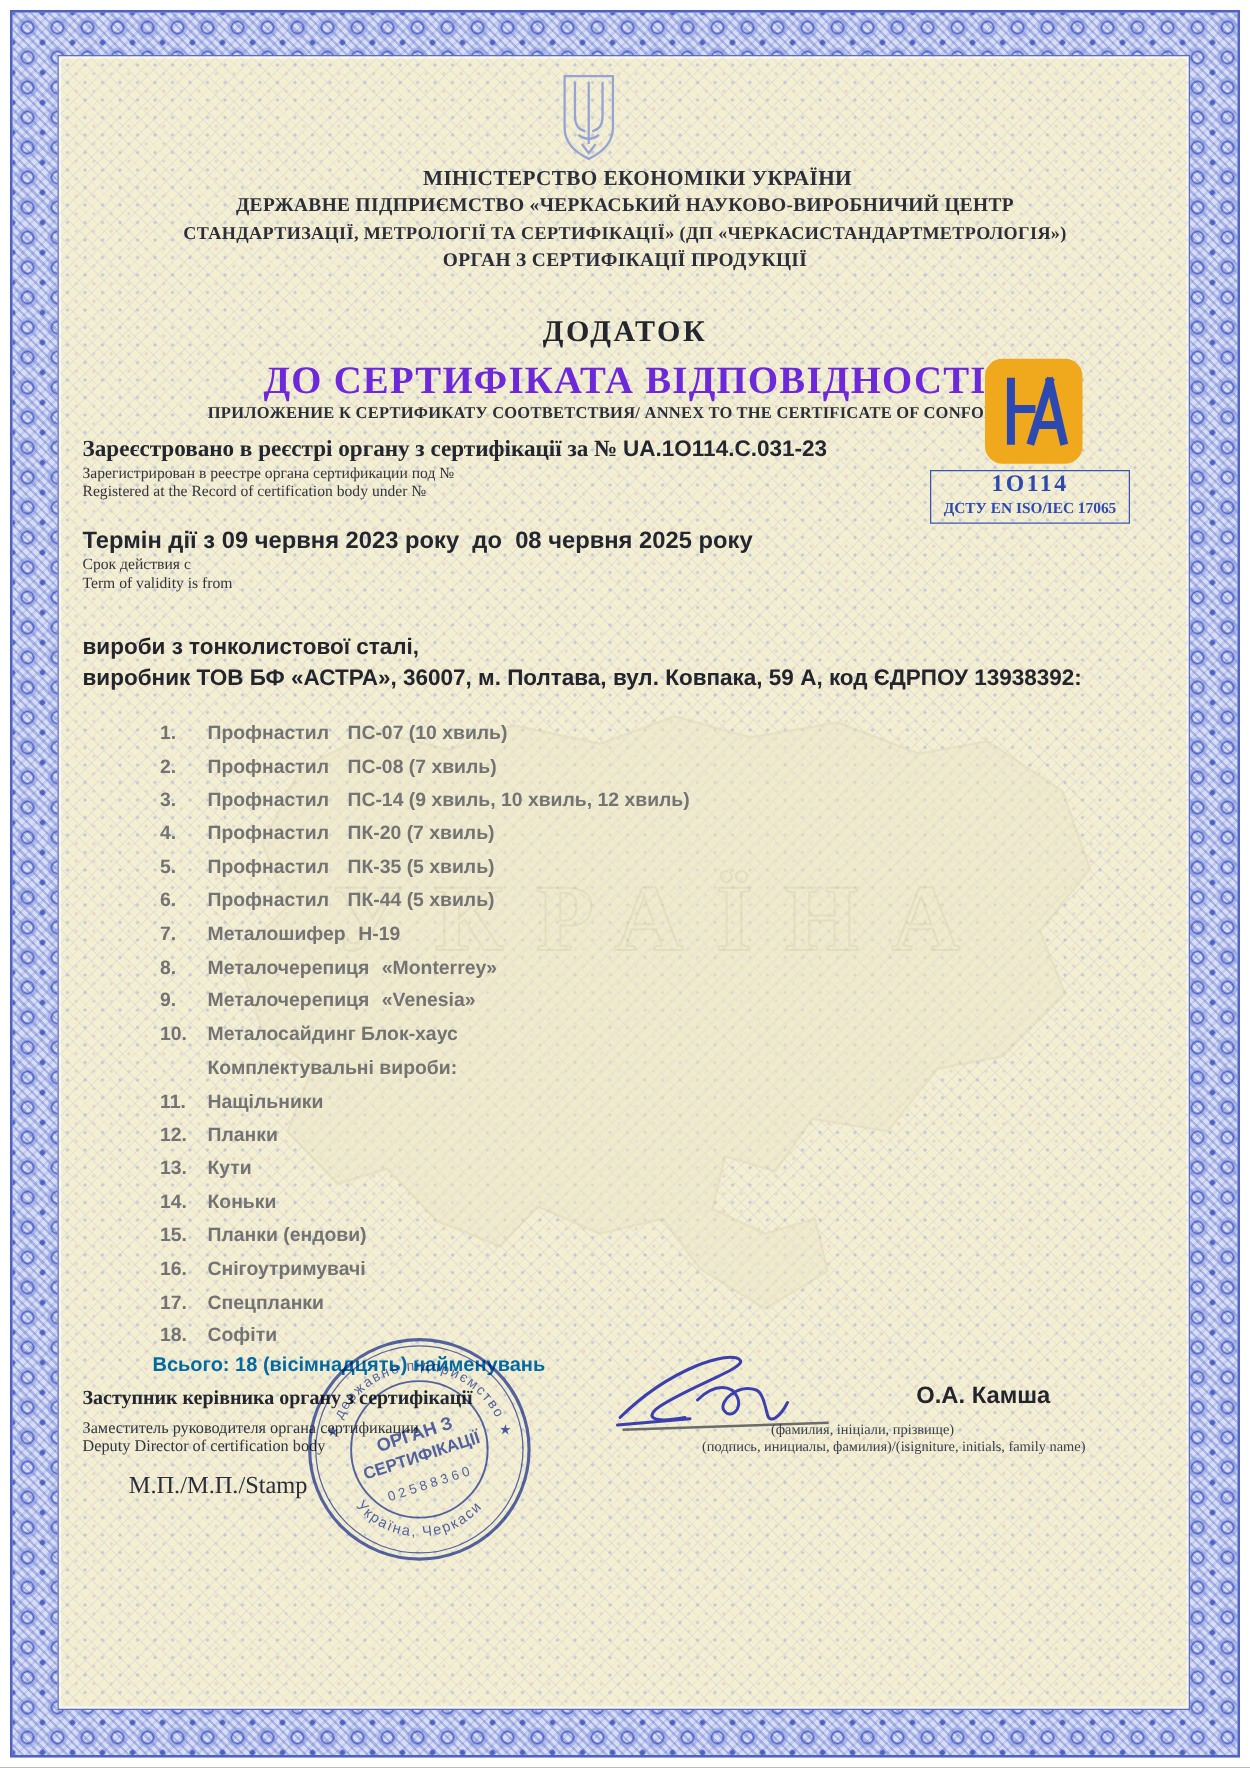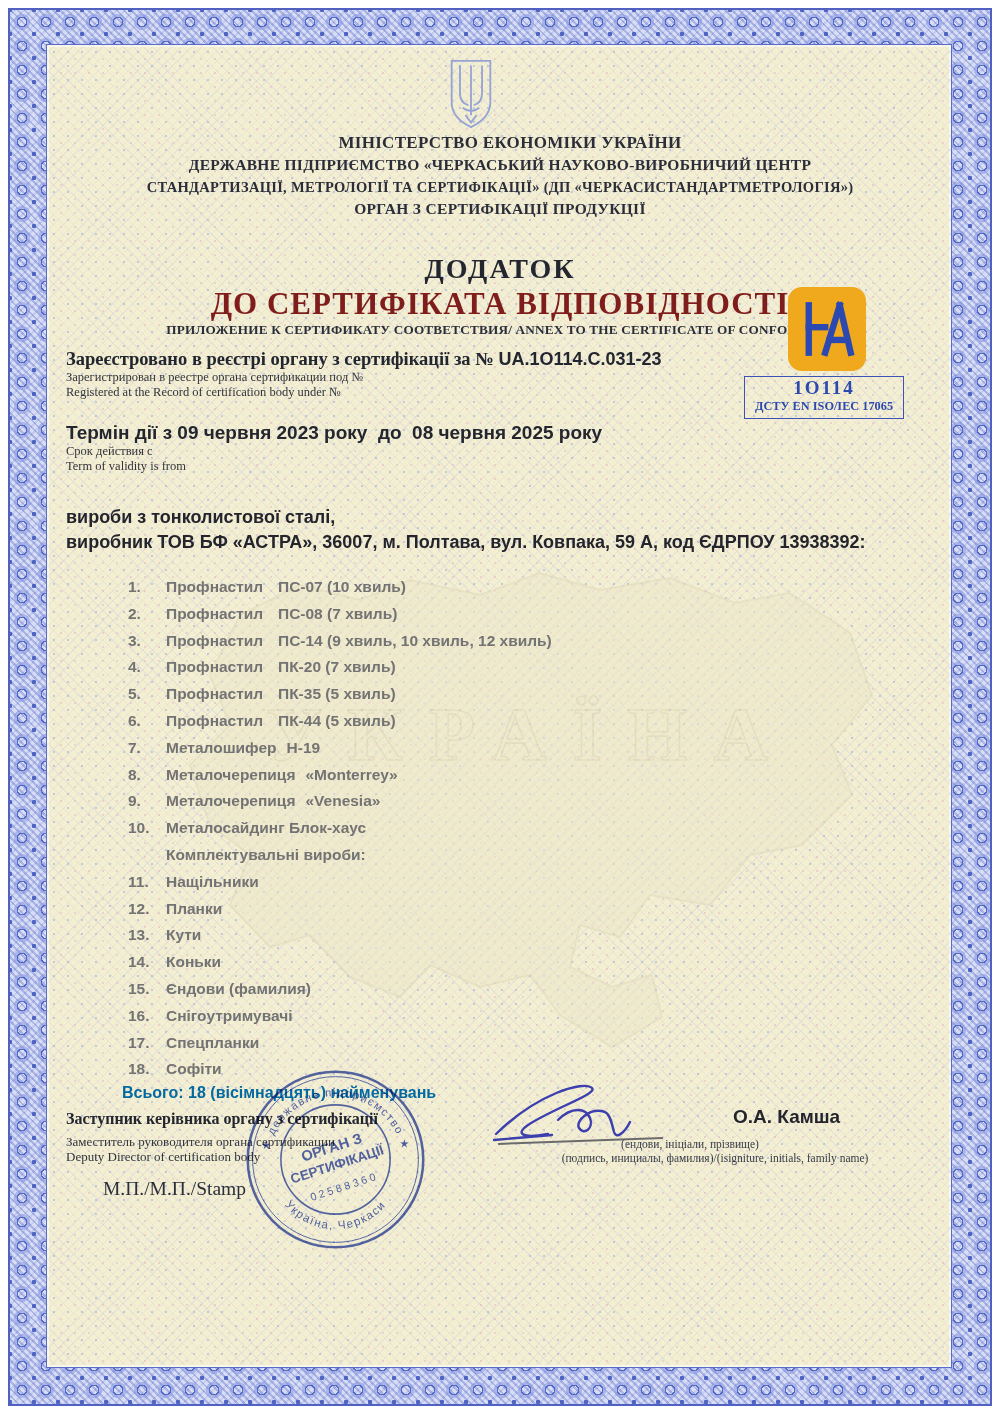--- a/index.html
+++ b/index.html
@@ -35,22 +35,22 @@
     box-shadow:inset 0 0 0 2px rgba(255,255,255,.55);
   }
   .abs{position:absolute;}
   .ctr{left:0;right:0;text-align:center;}
   
   .ministry{top:131px; color:#2b2e38; font-weight:bold; letter-spacing:.3px;}
   .ministry .l1{font-size:17px; line-height:23px;padding-left:20px;}
   .ministry .l2{font-size:15.5px; line-height:22px;}
   .ministry .l3{font-size:14.5px; line-height:22px;}
   .ministry .l4{font-size:15.5px; line-height:22px;}
-  .title1{top:253px; font-size:28px; font-weight:bold; letter-spacing:2px; color:#23262e;}
-  .title2{top:286px; font-size:31px; font-weight:bold; letter-spacing:1px; color:#7f1d1d;}
+  .title1{top:253px; font-size:24px; font-weight:bold; letter-spacing:2px; color:#23262e;}
+  .title2{top:286px; font-size:31px; font-weight:bold; letter-spacing:1px; color:#6d28d9;}
   .subtitle{top:322px; font-size:13.2px; font-weight:bold; color:#2b2e38; letter-spacing:.2px;}
   
   .reg{left:66px; top:349px; color:#23262e;}
   .reg .main{font-size:18.5px; font-weight:bold;}
   .reg .num{font-family:"Liberation Sans",sans-serif; font-size:18px;}
   .reg .sub{font-size:12.5px; line-height:14.5px; color:#32343c;}
   
   .naau-logo{left:788px; top:287px; width:78px; height:84px; background:#f0a81c; border-radius:14px;
     display:flex; align-items:center; justify-content:center;}
   .naau-box{left:744px; top:376px; width:158px; height:41px; border:1.5px solid #3b53b6; text-align:center; color:#2e49ae;}
@@ -211,21 +211,21 @@
 
       <div class="row">
         <span class="num">13.</span><span class="name">Кути</span>
       </div>
 
       <div class="row">
         <span class="num">14.</span><span class="name">Коньки</span>
       </div>
 
       <div class="row">
-        <span class="num">15.</span><span class="name">Єндови (фамилия)</span>
+        <span class="num">15.</span><span class="name">Планки (ендови)</span>
       </div>
 
       <div class="row">
         <span class="num">16.</span><span class="name">Снігоутримувачі</span>
       </div>
 
       <div class="row">
         <span class="num">17.</span><span class="name">Спецпланки</span>
       </div>
 
@@ -245,21 +245,21 @@
 
   <div class="abs sig-line"></div>
   <svg class="abs signature" width="185" height="70" viewBox="0 0 185 70">
     <g fill="none" stroke="#3c3fae" stroke-width="2.4" stroke-linecap="round">
       <path d="M4 56 C 45 16, 92 2, 100 10 C 106 16, 62 30, 36 47 C 24 55, 28 61, 56 56"></path>
       <path d="M66 42 C 80 28, 94 30, 98 40 C 102 50, 92 58, 87 50 C 83 43, 98 29, 113 34 C 118 36, 120 46, 122 54 C 124 61, 132 56, 138 44"></path>
       <path d="M2 62 L60 57"></path>
     </g>
   </svg>
   <div class="abs signer">О.А. Камша</div>
-  <div class="abs cap1">(ендови, ініціали, прізвище)</div>
+  <div class="abs cap1">(фамилия, ініціали, прізвище)</div>
   <div class="abs cap2">(подпись, инициалы, фамилия)/(isigniture, initials, family name)</div>
 
   <svg class="abs stamp" width="195" height="195" viewBox="0 0 200 200">
     <defs>
       <path id="arcTop" d="M 30,105 A 70,70 0 1 1 170,105"></path>
       <path id="arcBot" d="M 34,116 A 67,67 0 0 0 166,116"></path>
     </defs>
     <g fill="none" stroke="#3a50b4">
       <circle cx="100" cy="100" r="90" stroke-width="2.6"></circle>
       <circle cx="100" cy="100" r="85" stroke-width="1"></circle>

